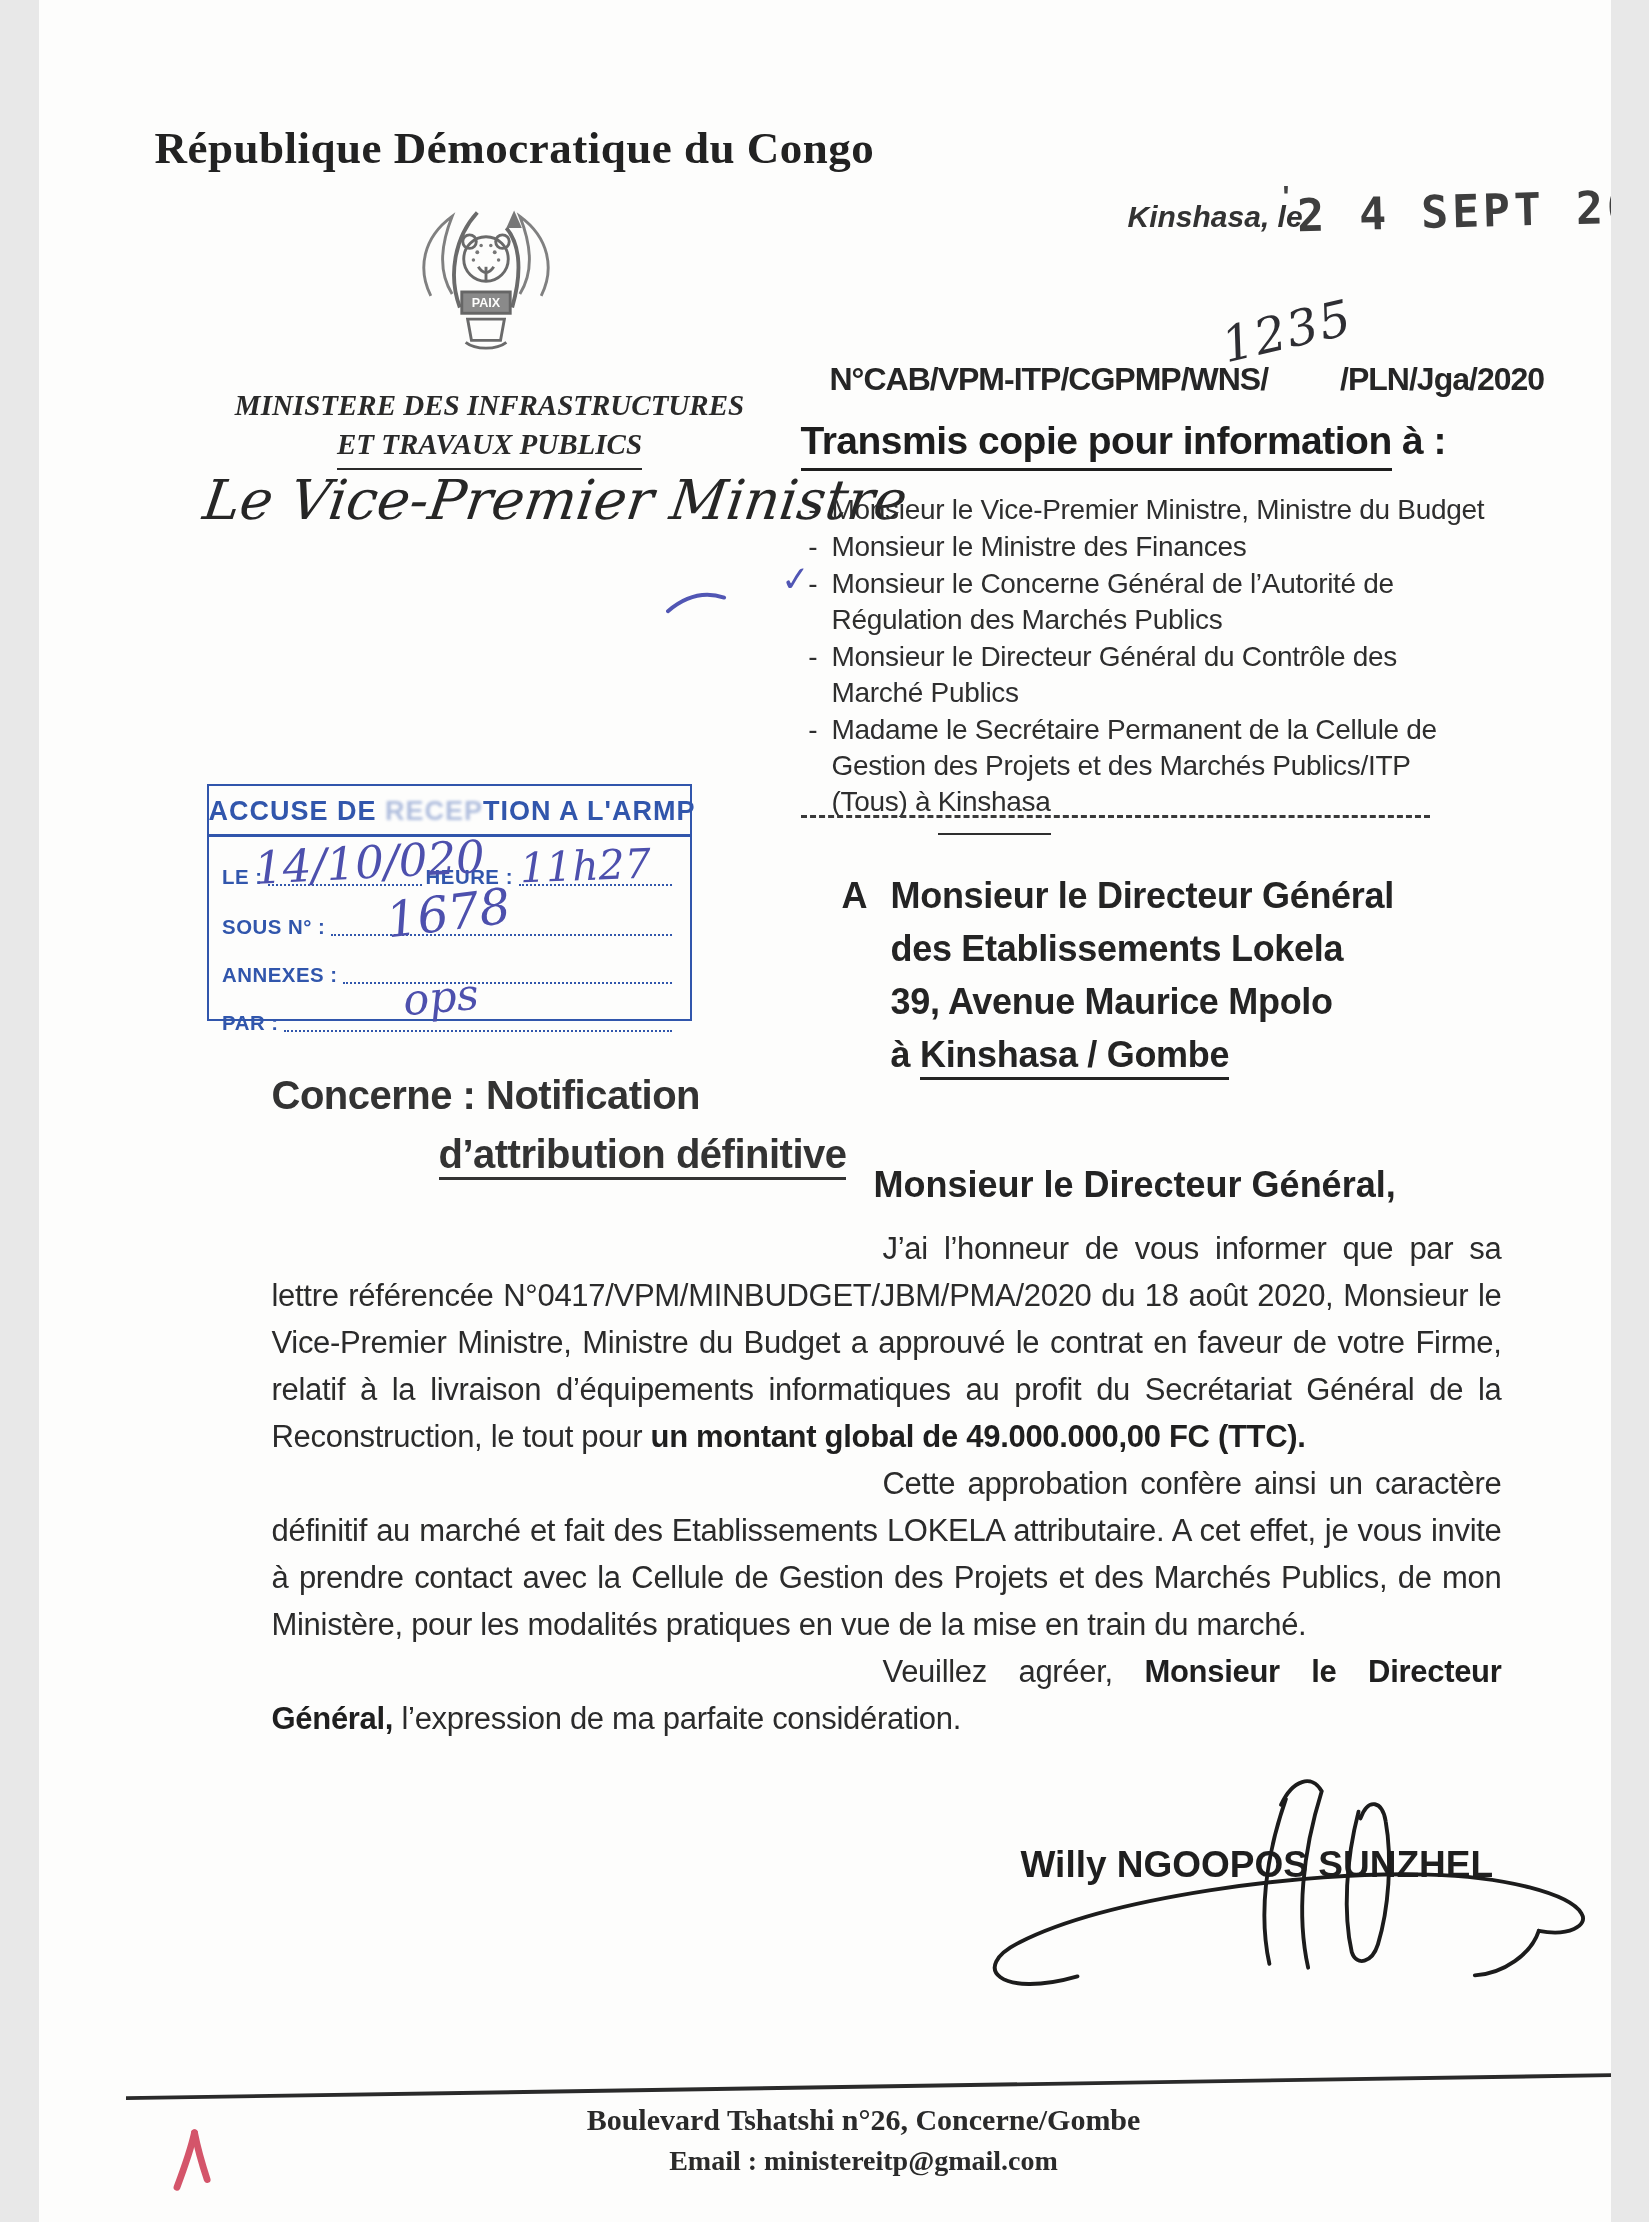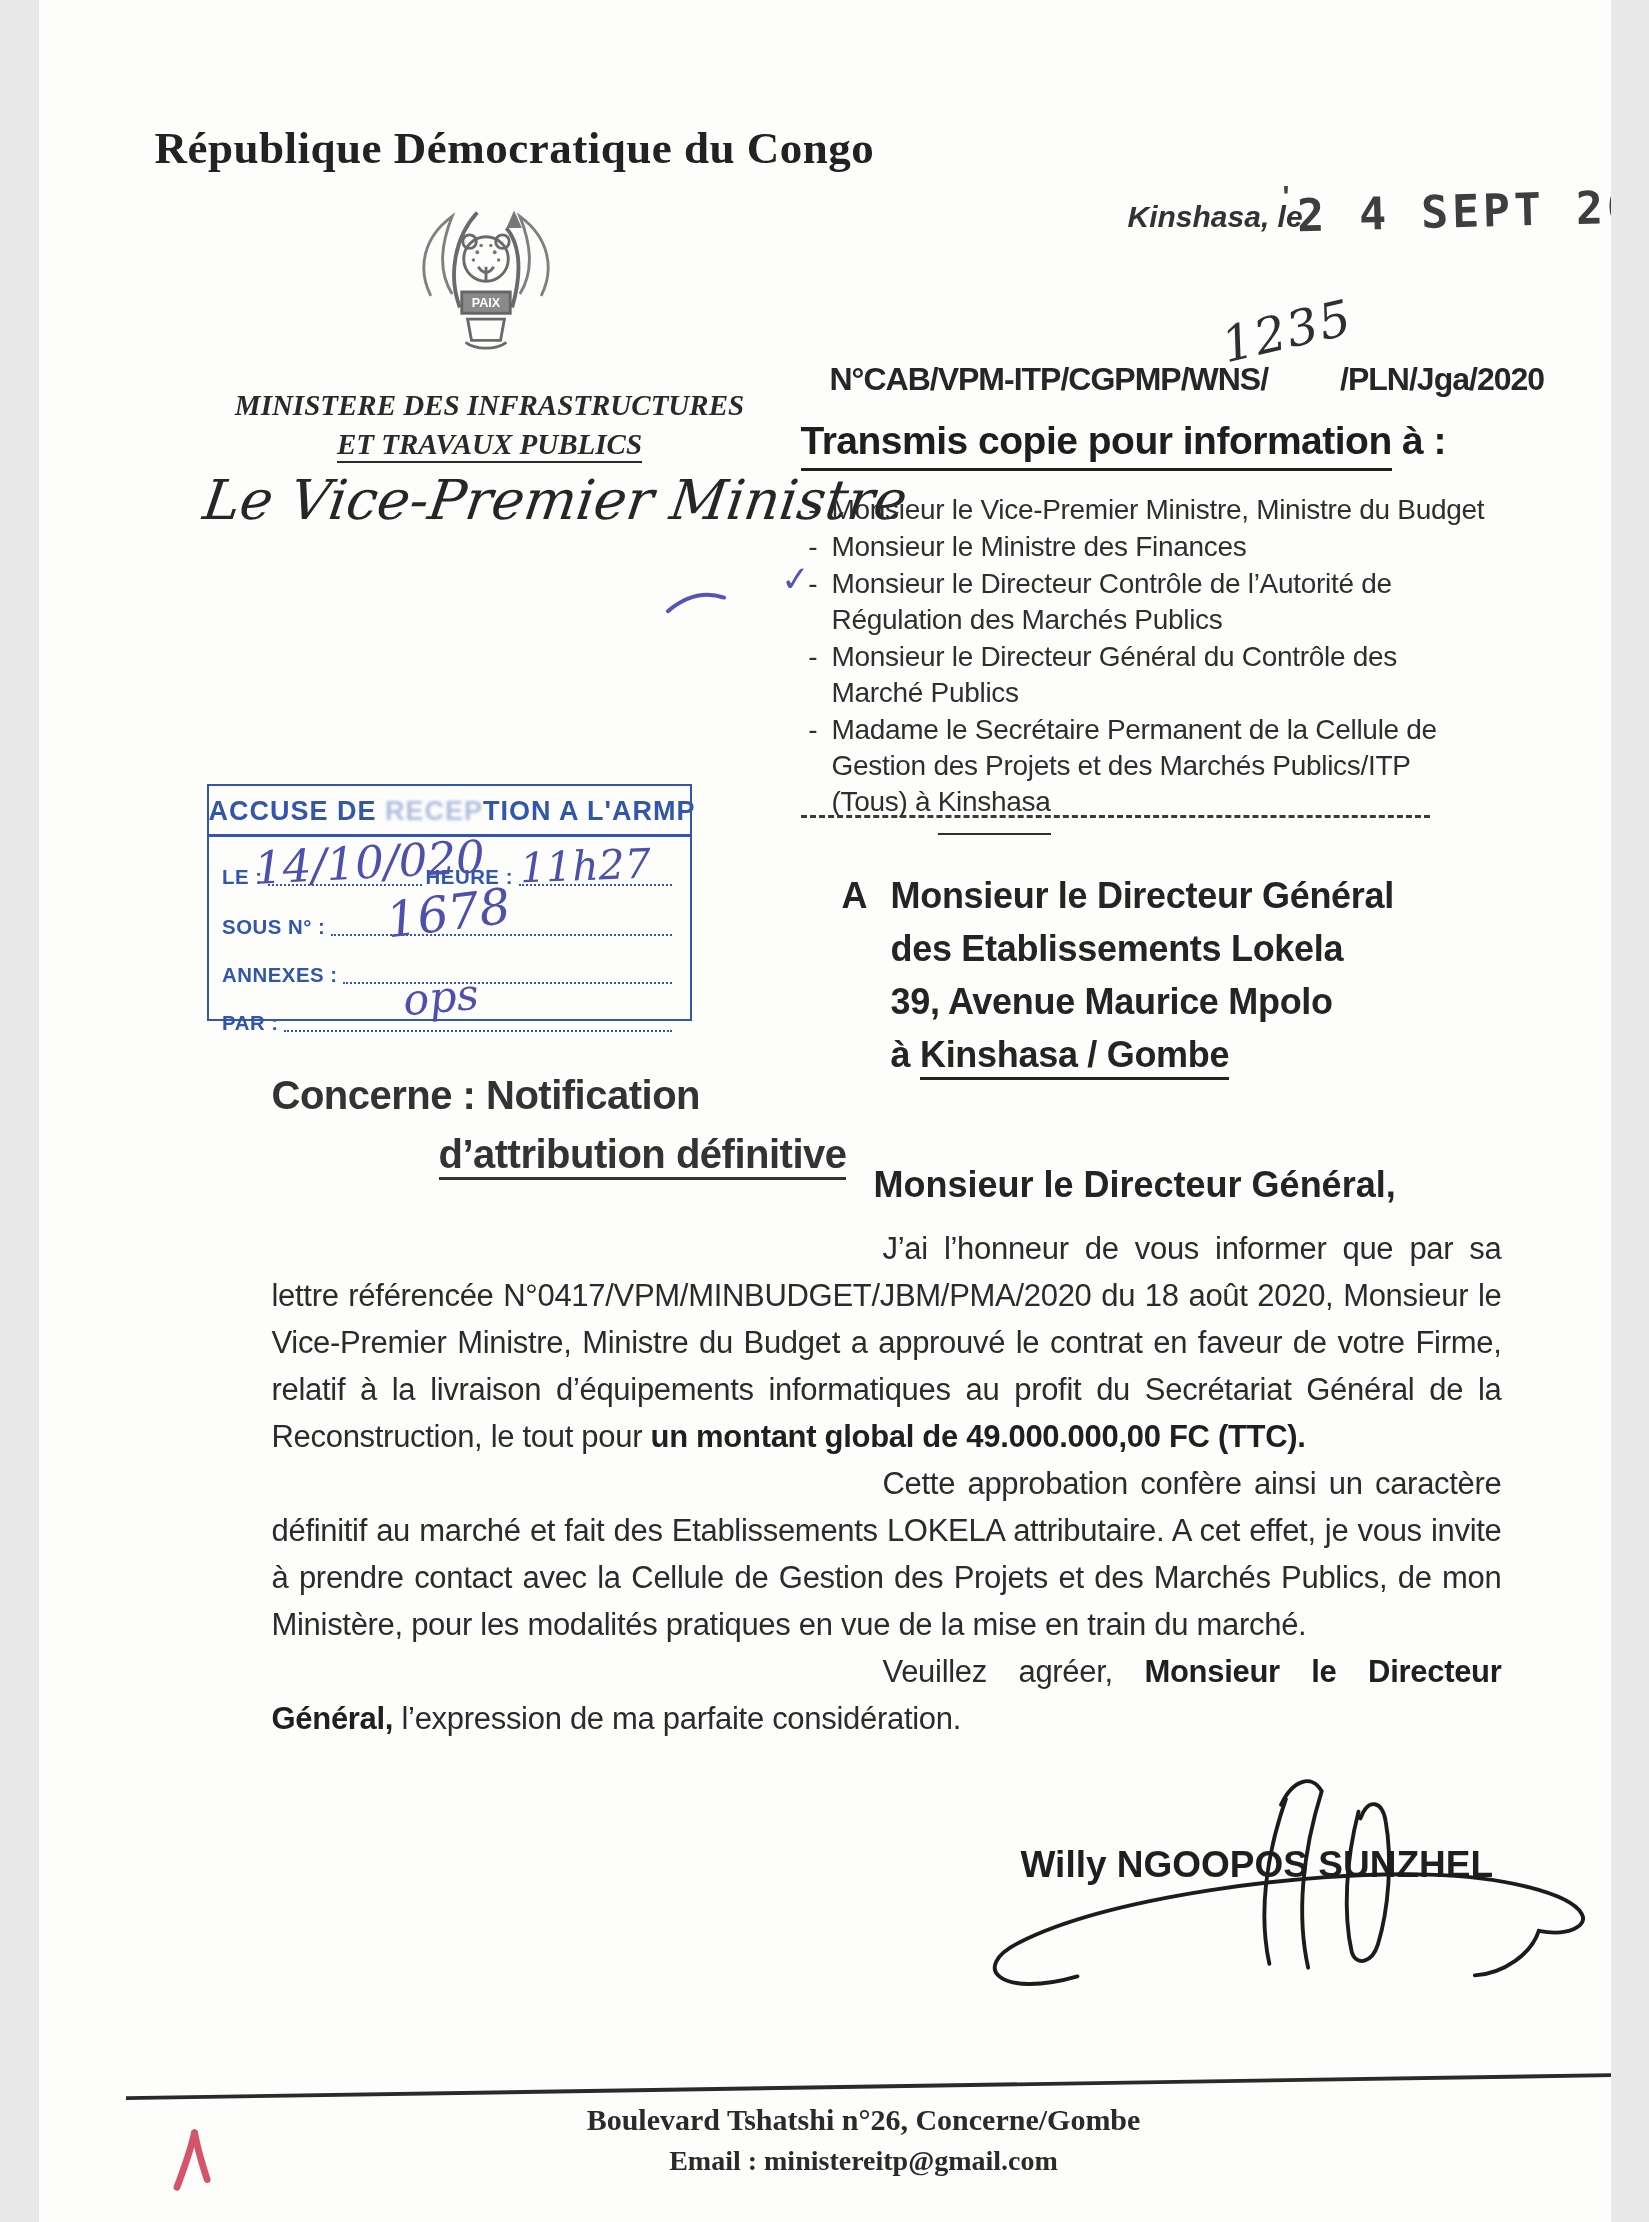--- a/index.html
+++ b/index.html
@@ -13,21 +13,21 @@
     position:absolute;left:116px;top:122px;width:660px;
     font-family:"Liberation Serif","DejaVu Serif",serif;
     font-weight:bold;font-size:45px;color:#222;letter-spacing:0.5px;white-space:nowrap;
   }
   .emblem{position:absolute;left:374px;top:199px;width:146px;height:184px;}
   .ministry{
     position:absolute;left:189px;top:386px;width:524px;text-align:center;
     font-family:"Liberation Serif","DejaVu Serif",serif;
     font-style:italic;font-weight:bold;font-size:29px;color:#2a2a2a;line-height:39px;
   }
-  .ministry .u2{border-bottom:2.9px solid #2a2a2a;padding-bottom:1px;}
+  .ministry .u2{border-bottom:2.9px solid #2a2a2a;padding-bottom:8px;}
   .office-script{
     position:absolute;left:165px;top:468px;width:563px;text-align:center;
     font-family:"DejaVu Serif","Liberation Serif",serif;
     font-style:italic;font-size:55px;color:#262626;transform:skewX(-8deg);white-space:nowrap;
   }
   
   .dateline-label{
     position:absolute;left:1089px;top:200px;
     font-style:italic;font-weight:bold;font-size:30px;color:#333;white-space:nowrap;
   }
@@ -171,21 +171,21 @@
         <span class="dash">-</span>
         <div>Monsieur le Vice-Premier Ministre, Ministre du Budget</div>
       </div>
       <div class="t-item">
         <span class="dash">-</span>
         <div>Monsieur le Ministre des Finances</div>
       </div>
       <div class="t-item">
         <span class="t-check">✓</span>
         <span class="dash">-</span>
-        <div>Monsieur le Directeur Contrôle de l’Autorité de</div>
+        <div>Monsieur le Concerne Général de l’Autorité de</div>
         <div>Régulation des Marchés Publics</div>
       </div>
       <div class="t-item">
         <span class="dash">-</span>
         <div>Monsieur le Directeur Général du Contrôle des</div>
         <div>Marché Publics</div>
       </div>
       <div class="t-item">
         <span class="dash">-</span>
         <div>Madame le Secrétaire Permanent de la Cellule de</div>

